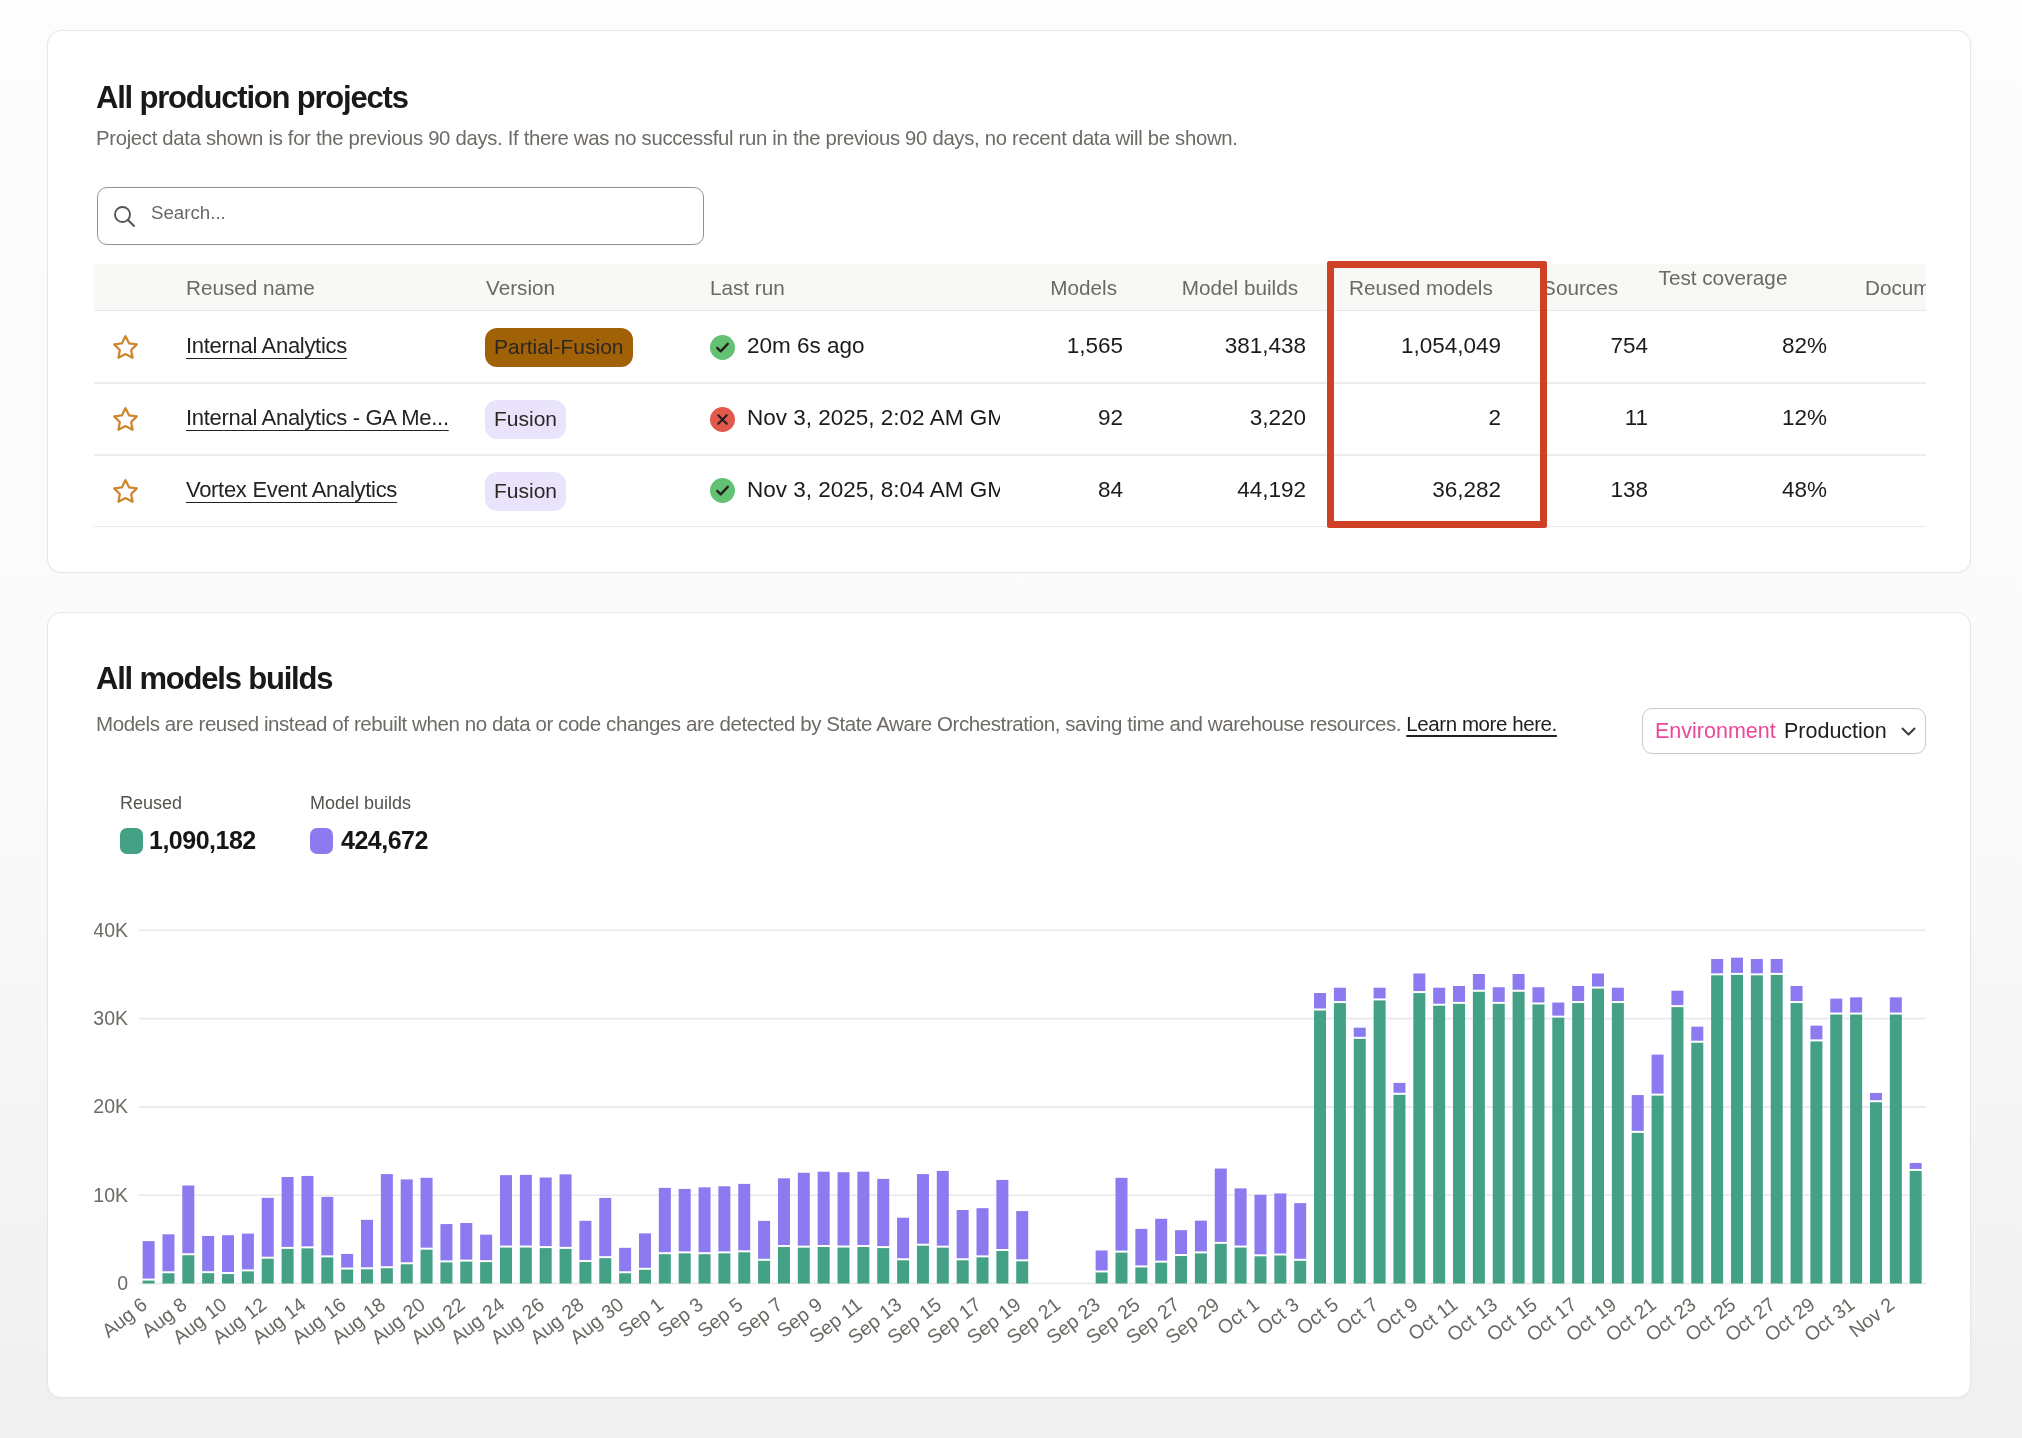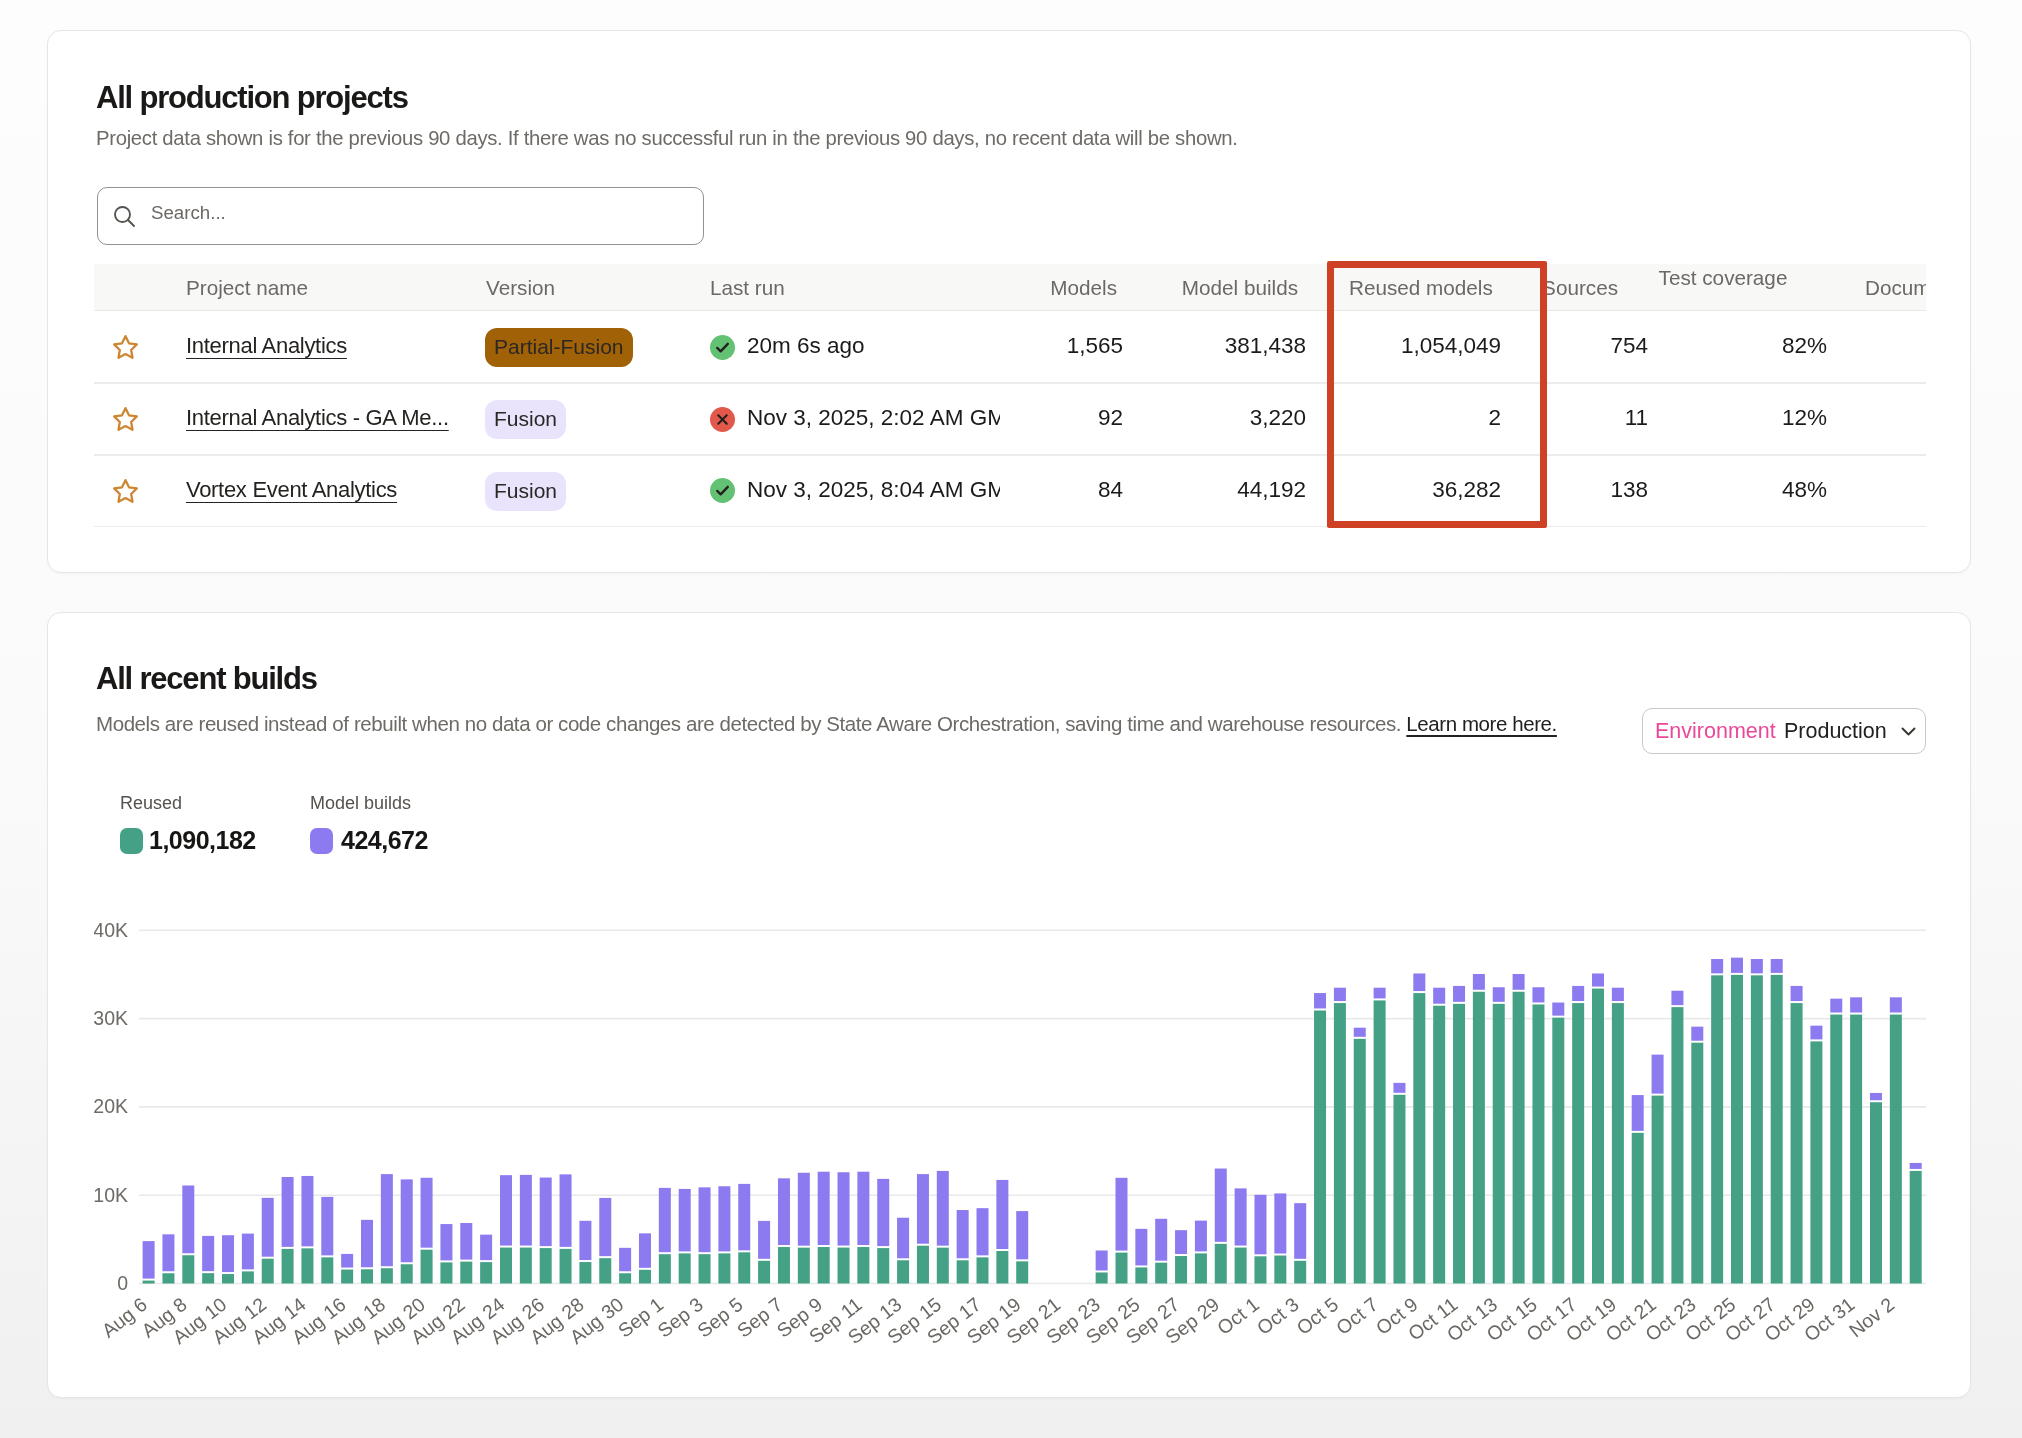--- a/index.html
+++ b/index.html
@@ -21,21 +21,21 @@
 <div class="abs sub" style="left:96px;top:128px;letter-spacing:-0.3px">Project data shown is for the previous 90 days. If there was no successful run in the previous 90 days, no recent data will be shown.</div>
 
 <div class="abs" style="left:97px;top:187px;width:607px;height:58px;border:1.5px solid #96918c;border-radius:10px;background:#fff"></div>
 <svg class="abs" style="left:113px;top:205px" width="23" height="23" viewBox="0 0 23 23">
     <circle cx="9.5" cy="9.5" r="7.5" fill="none" stroke="#57534f" stroke-width="1.9"></circle>
     <line x1="15" y1="15" x2="21" y2="21" stroke="#57534f" stroke-width="1.9" stroke-linecap="round"></line>
   </svg>
 <div class="abs" style="left:151px;top:204px;font-size:18.7px;color:#6b6764">Search...</div>
 
 <div class="abs" style="left:94px;top:264px;width:1832px;height:46.5px;background:#f8f8f7;border-bottom:1.5px solid #e8e8e7;overflow:hidden">
-  <span class="hdr" style="left:92px;top:14px">Project name</span>
+  <span class="hdr" style="left:92px;top:14px">Reused name</span>
   <span class="hdr" style="left:392px;top:14px">Version</span>
   <span class="hdr" style="left:616px;top:14px">Last run</span>
   <span class="hdr" style="left:823px;top:14px;width:200px;text-align:right">Models</span>
   <span class="hdr" style="left:1004px;top:14px;width:200px;text-align:right">Model builds</span>
   <span class="hdr" style="left:1255px;top:14px">Reused models</span>
   <span class="hdr" style="left:1324px;top:14px;width:200px;text-align:right">Sources</span>
   <span class="hdr" style="left:1529px;top:4px;width:200px;text-align:center">Test coverage</span>
   <span class="hdr" style="left:1771px;top:14px">Documentation</span>
 </div>
 
@@ -87,21 +87,21 @@
 <div class="abs" style="left:747px;top:478.5px;width:253px;overflow:hidden"><span class="cell">Nov 3, 2025, 8:04 AM GMT+9</span></div>
 <div class="num" style="left:903px;top:478.5px">84</div>
 <div class="num" style="left:1086px;top:478.5px">44,192</div>
 <div class="num" style="left:1281px;top:478.5px">36,282</div>
 <div class="num" style="left:1428px;top:478.5px">138</div>
 <div class="num" style="left:1607px;top:478.5px">48%</div>
 
 <div class="abs" style="left:1327px;top:261px;width:220px;height:267px;border:7px solid #cf4124;border-radius:2px"></div>
 
 <div class="card" style="top:612px;height:786px"></div>
-<div class="abs h1" style="left:96px;top:663px">All recent builds</div>
+<div class="abs h1" style="left:96px;top:663px">All models builds</div>
 <div class="abs sub" style="left:96px;top:714px;letter-spacing:-0.42px;font-size:20.5px">Models are reused instead of rebuilt when no data or code changes are detected by State Aware Orchestration, saving time and warehouse resources. <span style="color:#232120;text-decoration:underline;text-underline-offset:4px;text-decoration-thickness:1.5px">Learn more here.</span></div>
 
 <div class="abs" style="left:1642px;top:708px;width:284px;height:46px;border:1.5px solid #cbc9c6;border-radius:10px;background:#fff"></div>
 <div class="abs" style="left:1655px;top:721px;font-size:21.5px;color:#ec4899">Environment</div>
 <div class="abs" style="left:1784px;top:721px;font-size:21.5px;color:#232120">Production</div>
 <svg class="abs" style="left:1899px;top:725px" width="19" height="13" viewBox="0 0 19 13">
     <path d="M3.5 3.5l6 6 6-6" fill="none" stroke="#3b3835" stroke-width="2" stroke-linecap="round" stroke-linejoin="round"></path>
   </svg>
 
 <div class="abs" style="left:120px;top:793.5px;font-size:18px;color:#55514d">Reused</div>

